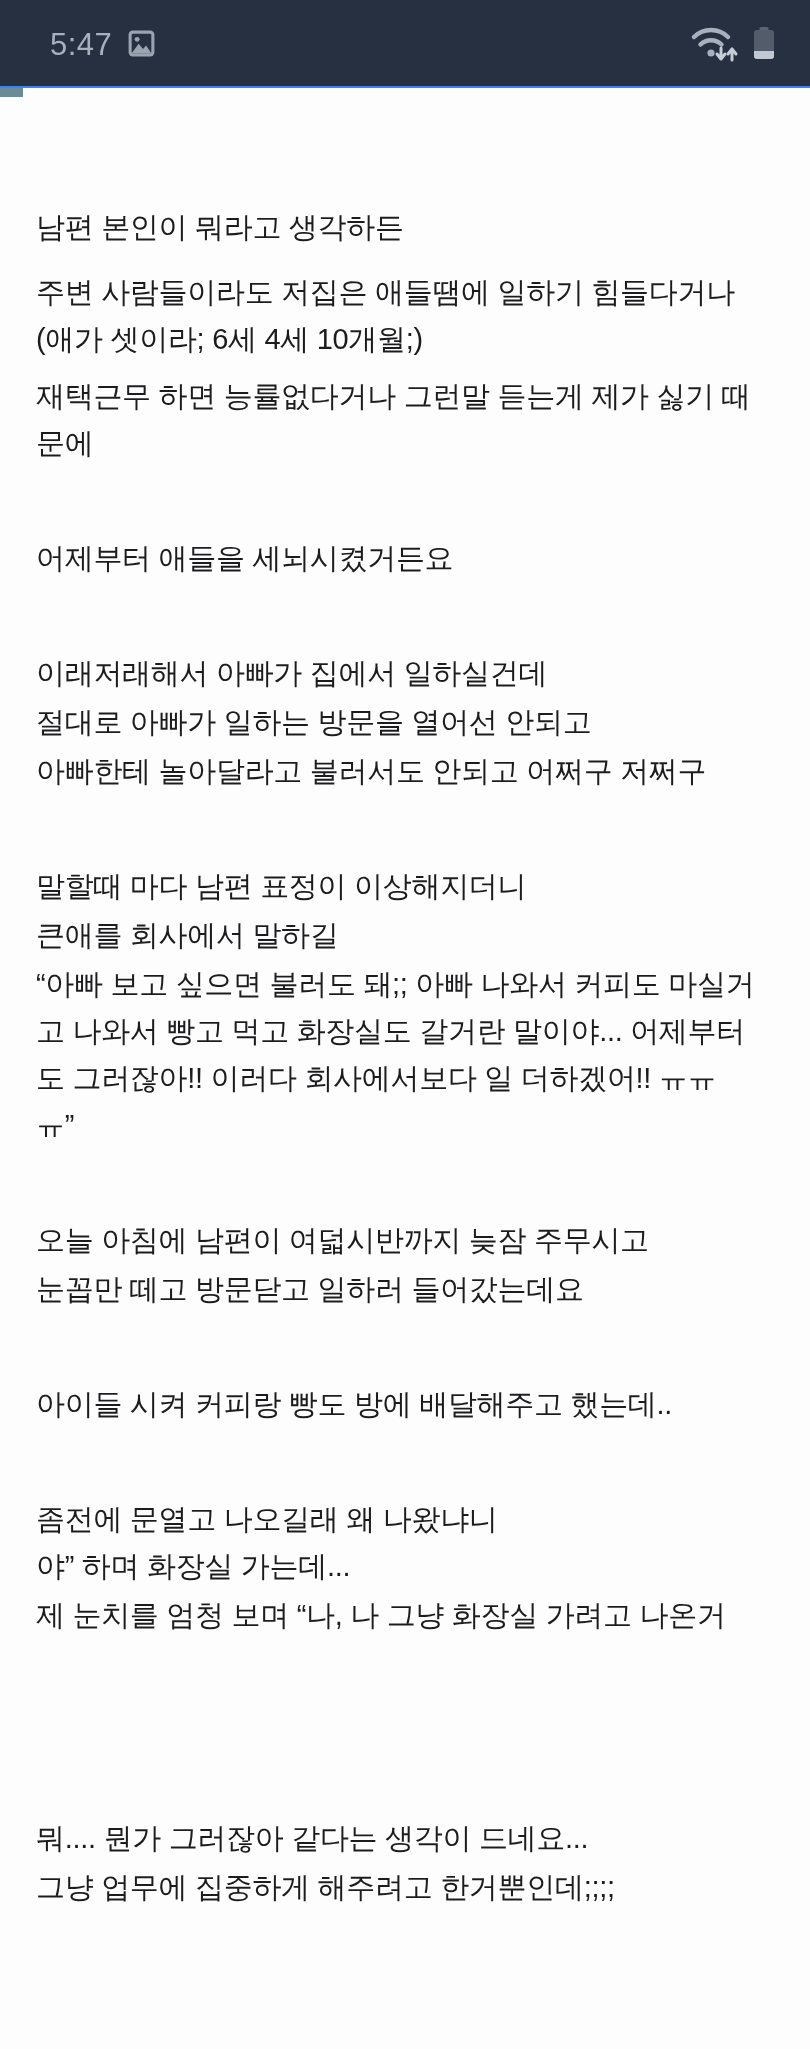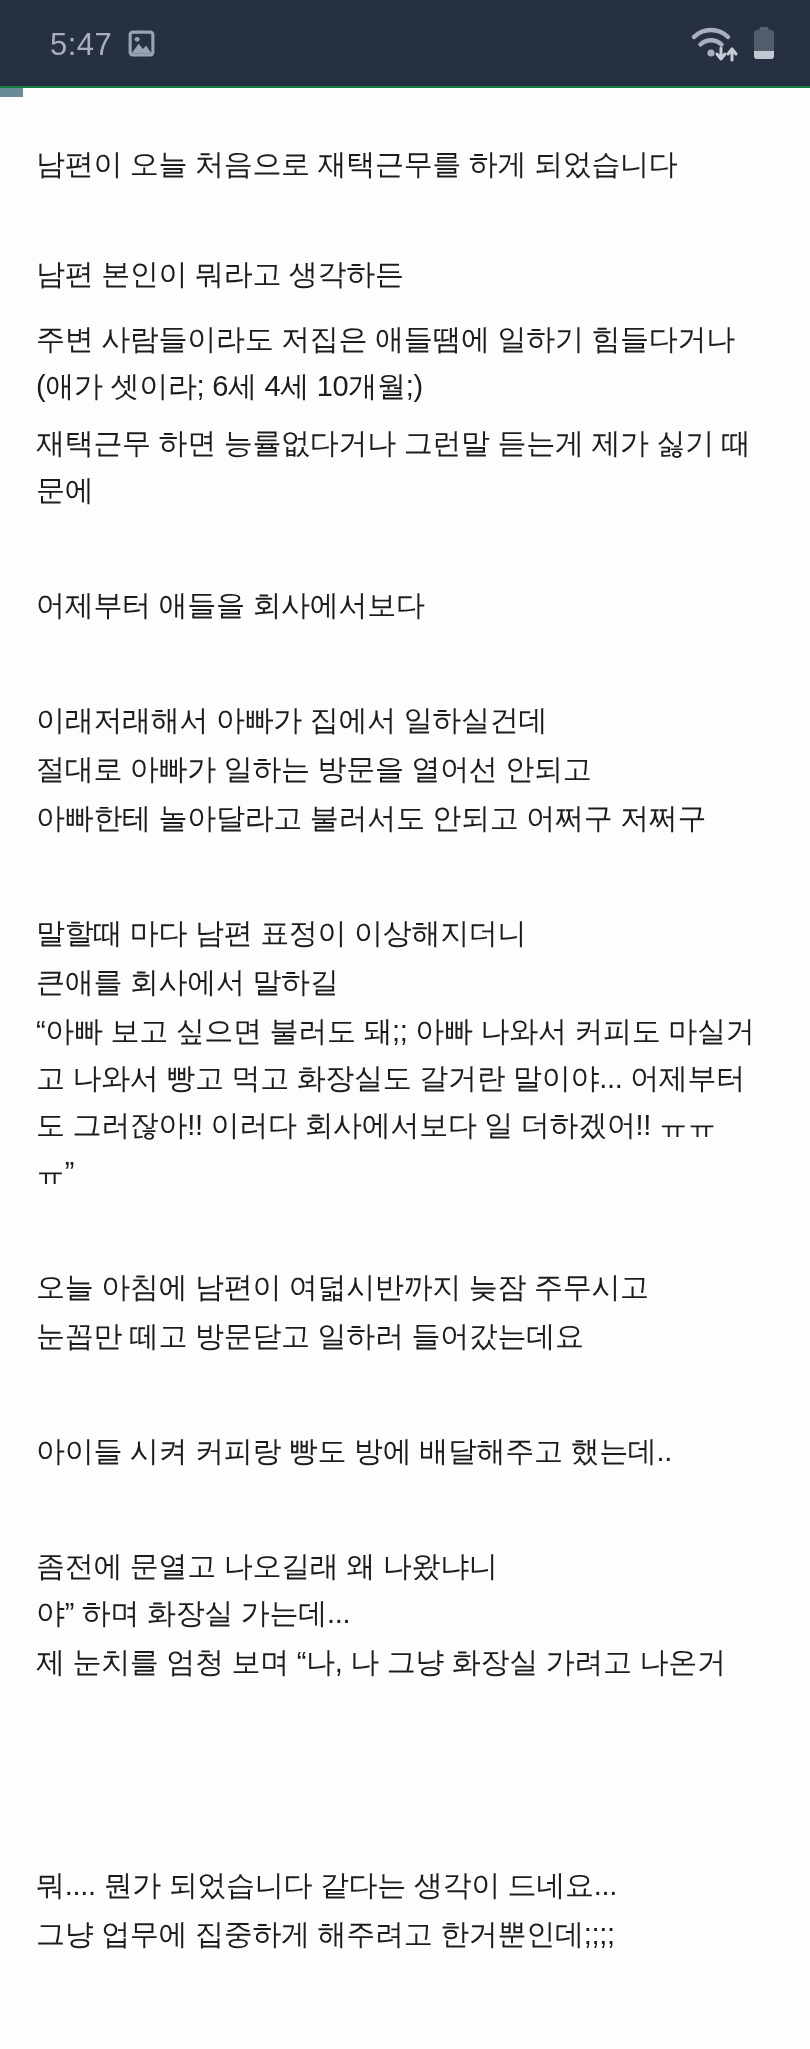--- a/index.html
+++ b/index.html
@@ -22,21 +22,21 @@
   }
   
   .status-bar {
     height: 88px;
     background: #263041;
     display: flex;
     align-items: center;
     justify-content: space-between;
     padding: 0 36px 0 50px;
     box-sizing: border-box;
-    border-bottom: 2px solid #15803d;
+    border-bottom: 2px solid #3b82f6;
   }
   .sb-left, .sb-right {
     display: flex;
     align-items: center;
     gap: 14px;
   }
   .sb-time {
     color: #a7b0bc;
     font-size: 31px;
     letter-spacing: 0.5px;
@@ -105,39 +105,38 @@
           <rect x="0" y="3" width="20" height="29" rx="3" fill="#525c6b"></rect>
           <path d="M0 24 h20 v5 a3 3 0 0 1 -3 3 h-14 a3 3 0 0 1 -3 -3 Z" fill="#c2c8d2"></path>
         </svg>
       </span>
     </div>
   </header>
 
   <div class="scroll-indicator"></div>
 
   <main class="post">
-    <p class="ln">남편이 오늘 처음으로 재택근무를 하게 되었습니다</p>
     <p class="ln m63">남편 본인이 뭐라고 생각하든</p>
     <p class="ln m18">주변 사람들이라도 저집은 애들땜에 일하기 힘들다거나</p>
     <p class="ln">(애가 셋이라; 6세 4세 10개월;)</p>
     <p class="ln m10">재택근무 하면 능률없다거나 그런말 듣는게 제가 싫기 때</p>
     <p class="ln">문에</p>
-    <p class="ln m68">어제부터 애들을 회사에서보다</p>
+    <p class="ln m68">어제부터 애들을 세뇌시켰거든요</p>
     <p class="ln m68">이래저래해서 아빠가 집에서 일하실건데</p>
     <p class="ln m8">절대로 아빠가 일하는 방문을 열어선 안되고</p>
     <p class="ln m8">아빠한테 놀아달라고 불러서도 안되고 어쩌구 저쩌구</p>
     <p class="ln m68">말할때 마다 남편 표정이 이상해지더니</p>
     <p class="ln m8">큰애를 회사에서 말하길</p>
     <p class="ln m8">“아빠 보고 싶으면 불러도 돼;; 아빠 나와서 커피도 마실거</p>
     <p class="ln">고 나와서 빵고 먹고 화장실도 갈거란 말이야... 어제부터</p>
     <p class="ln">도 그러잖아!! 이러다 회사에서보다 일 더하겠어!! ㅠㅠ</p>
     <p class="ln">ㅠ”</p>
     <p class="ln m68">오늘 아침에 남편이 여덟시반까지 늦잠 주무시고</p>
     <p class="ln m8">눈꼽만 떼고 방문닫고 일하러 들어갔는데요</p>
     <p class="ln m68">아이들 시켜 커피랑 빵도 방에 배달해주고 했는데..</p>
     <p class="ln m68">좀전에 문열고 나오길래 왜 나왔냐니</p>
     <p class="ln">야” 하며 화장실 가는데...</p>
     <p class="ln m8">제 눈치를 엄청 보며 “나, 나 그냥 화장실 가려고 나온거</p>
-    <p class="ln m176">뭐.... 뭔가 되었습니다 같다는 생각이 드네요...</p>
+    <p class="ln m176">뭐.... 뭔가 그러잖아 같다는 생각이 드네요...</p>
     <p class="ln m8">그냥 업무에 집중하게 해주려고 한거뿐인데;;;;</p>
   </main>
 
 </div>
 
 </body></html>

